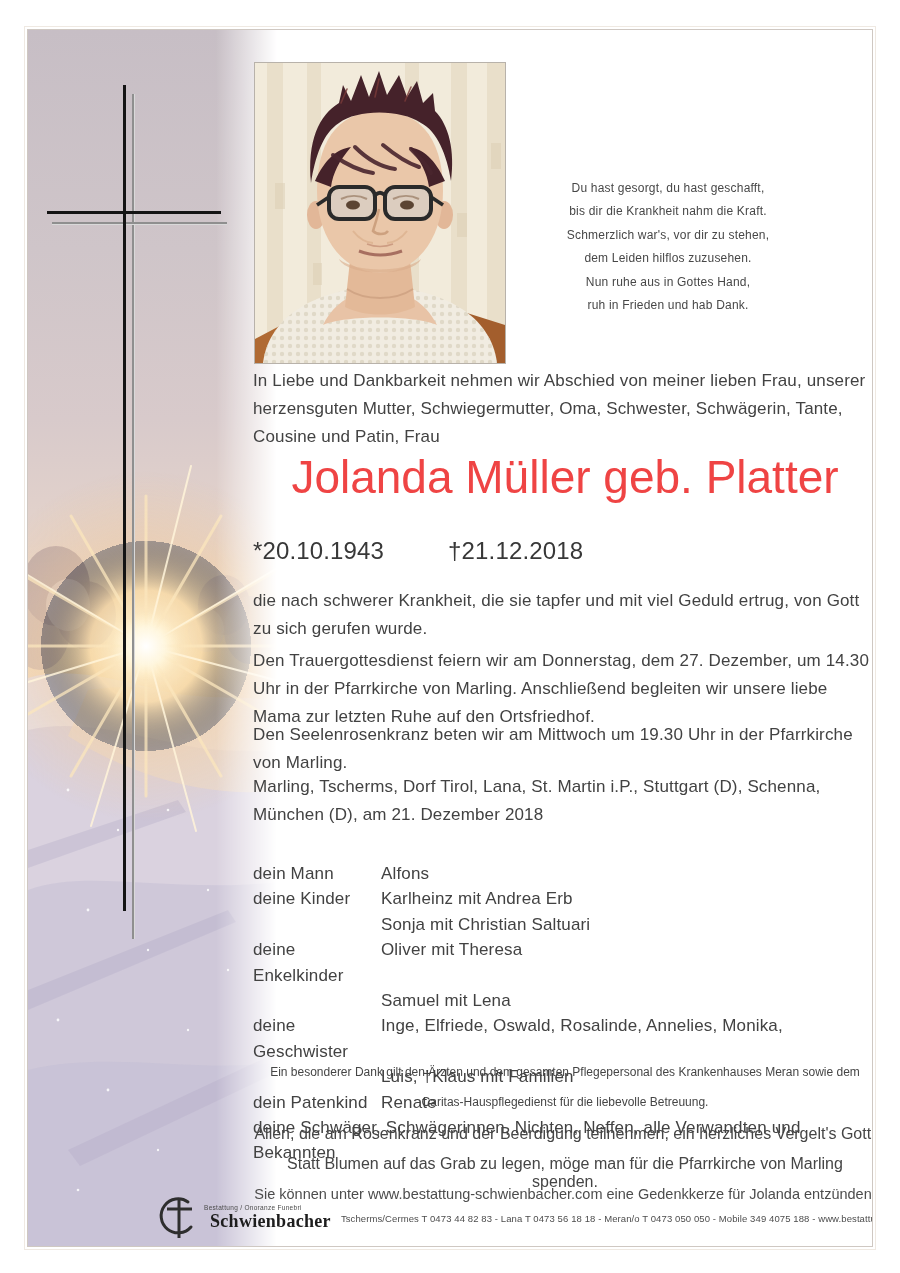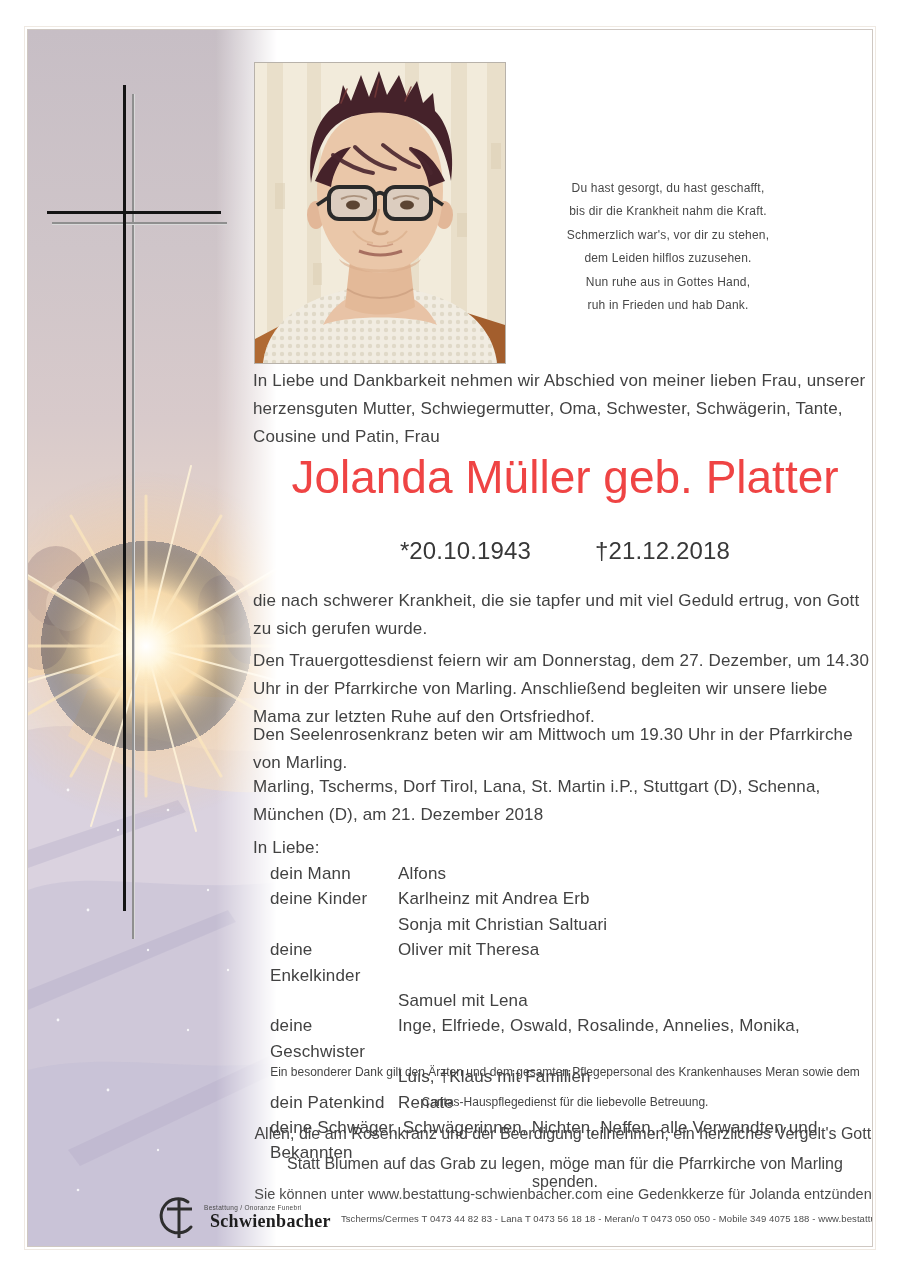--- a/index.html
+++ b/index.html
@@ -20,27 +20,27 @@
   
   .photo{position:absolute;left:226px;top:32px;width:250px;height:300px;border:1px solid #b8b2aa;background:#f3ecdc;}
   .photo svg{display:block;}
   
   .poem{position:absolute;left:430px;top:147px;width:420px;text-align:center;
         font-size:12px;line-height:23.4px;color:#474747;letter-spacing:.2px;}
   
   .col{position:absolute;left:225px;width:624px;font-size:17px;line-height:28px;letter-spacing:.15px;color:#424242;}
   .intro{top:337px;}
   .name{top:418px;width:624px;text-align:center;font-size:46px;line-height:58px;color:#ef4444;letter-spacing:0;white-space:nowrap;}
-  .dates{top:507px;display:flex;justify-content:center;gap:64px;font-size:24px;color:#383838;}
+  .dates{top:507px;display:flex;justify-content:flex-start;gap:64px;font-size:24px;color:#383838;}
   .p1{top:557px;}
   .p2{top:617px;}
   .p3{top:691px;}
   .cities{top:743px;}
   .inliebe{top:804px;}
-  .family{top:831px;line-height:25.4px;margin-left:17px;}
+  .family{top:831px;line-height:25.4px;}
   .frow{display:flex;}
   .flabel{width:128px;flex:0 0 128px;}
   .fvalue{flex:1;}
   .fclosing{margin-top:0;}
   .center-block{position:absolute;left:225px;width:624px;text-align:center;color:#454545;}
   .thanks{top:1027px;font-size:12px;line-height:30px;}
   .attendees{top:1095px;font-size:16px;}
   .flowers{top:1125px;font-size:16px;}
   .candle{top:1156px;font-size:14.5px;color:#4c4c4c;}
   
@@ -271,21 +271,20 @@
     <span>*20.10.1943</span>
     <span>†21.12.2018</span>
   </div>
 
   <div class="col p1">die nach schwerer Krankheit, die sie tapfer und mit viel Geduld ertrug, von Gott zu sich gerufen wurde.</div>
   <div class="col p2">Den Trauergottesdienst feiern wir am Donnerstag, dem 27. Dezember, um 14.30 Uhr in der Pfarrkirche von Marling. Anschließend begleiten wir unsere liebe Mama zur letzten Ruhe auf den Ortsfriedhof.</div>
   <div class="col p3">Den Seelenrosenkranz beten wir am Mittwoch um 19.30 Uhr in der Pfarrkirche von Marling.</div>
 
   <div class="col cities">Marling, Tscherms, Dorf Tirol, Lana, St. Martin i.P., Stuttgart (D), Schenna, München (D), am 21. Dezember 2018</div>
 
-  <div class="col inliebe">In Liebe:</div>
 
   <div class="col family">
     <div class="frow">
       <span class="flabel">dein Mann</span>
       <span class="fvalue">Alfons</span>
     </div>
     <div class="frow">
       <span class="flabel">deine Kinder</span>
       <span class="fvalue">Karlheinz mit Andrea Erb</span>
     </div>

